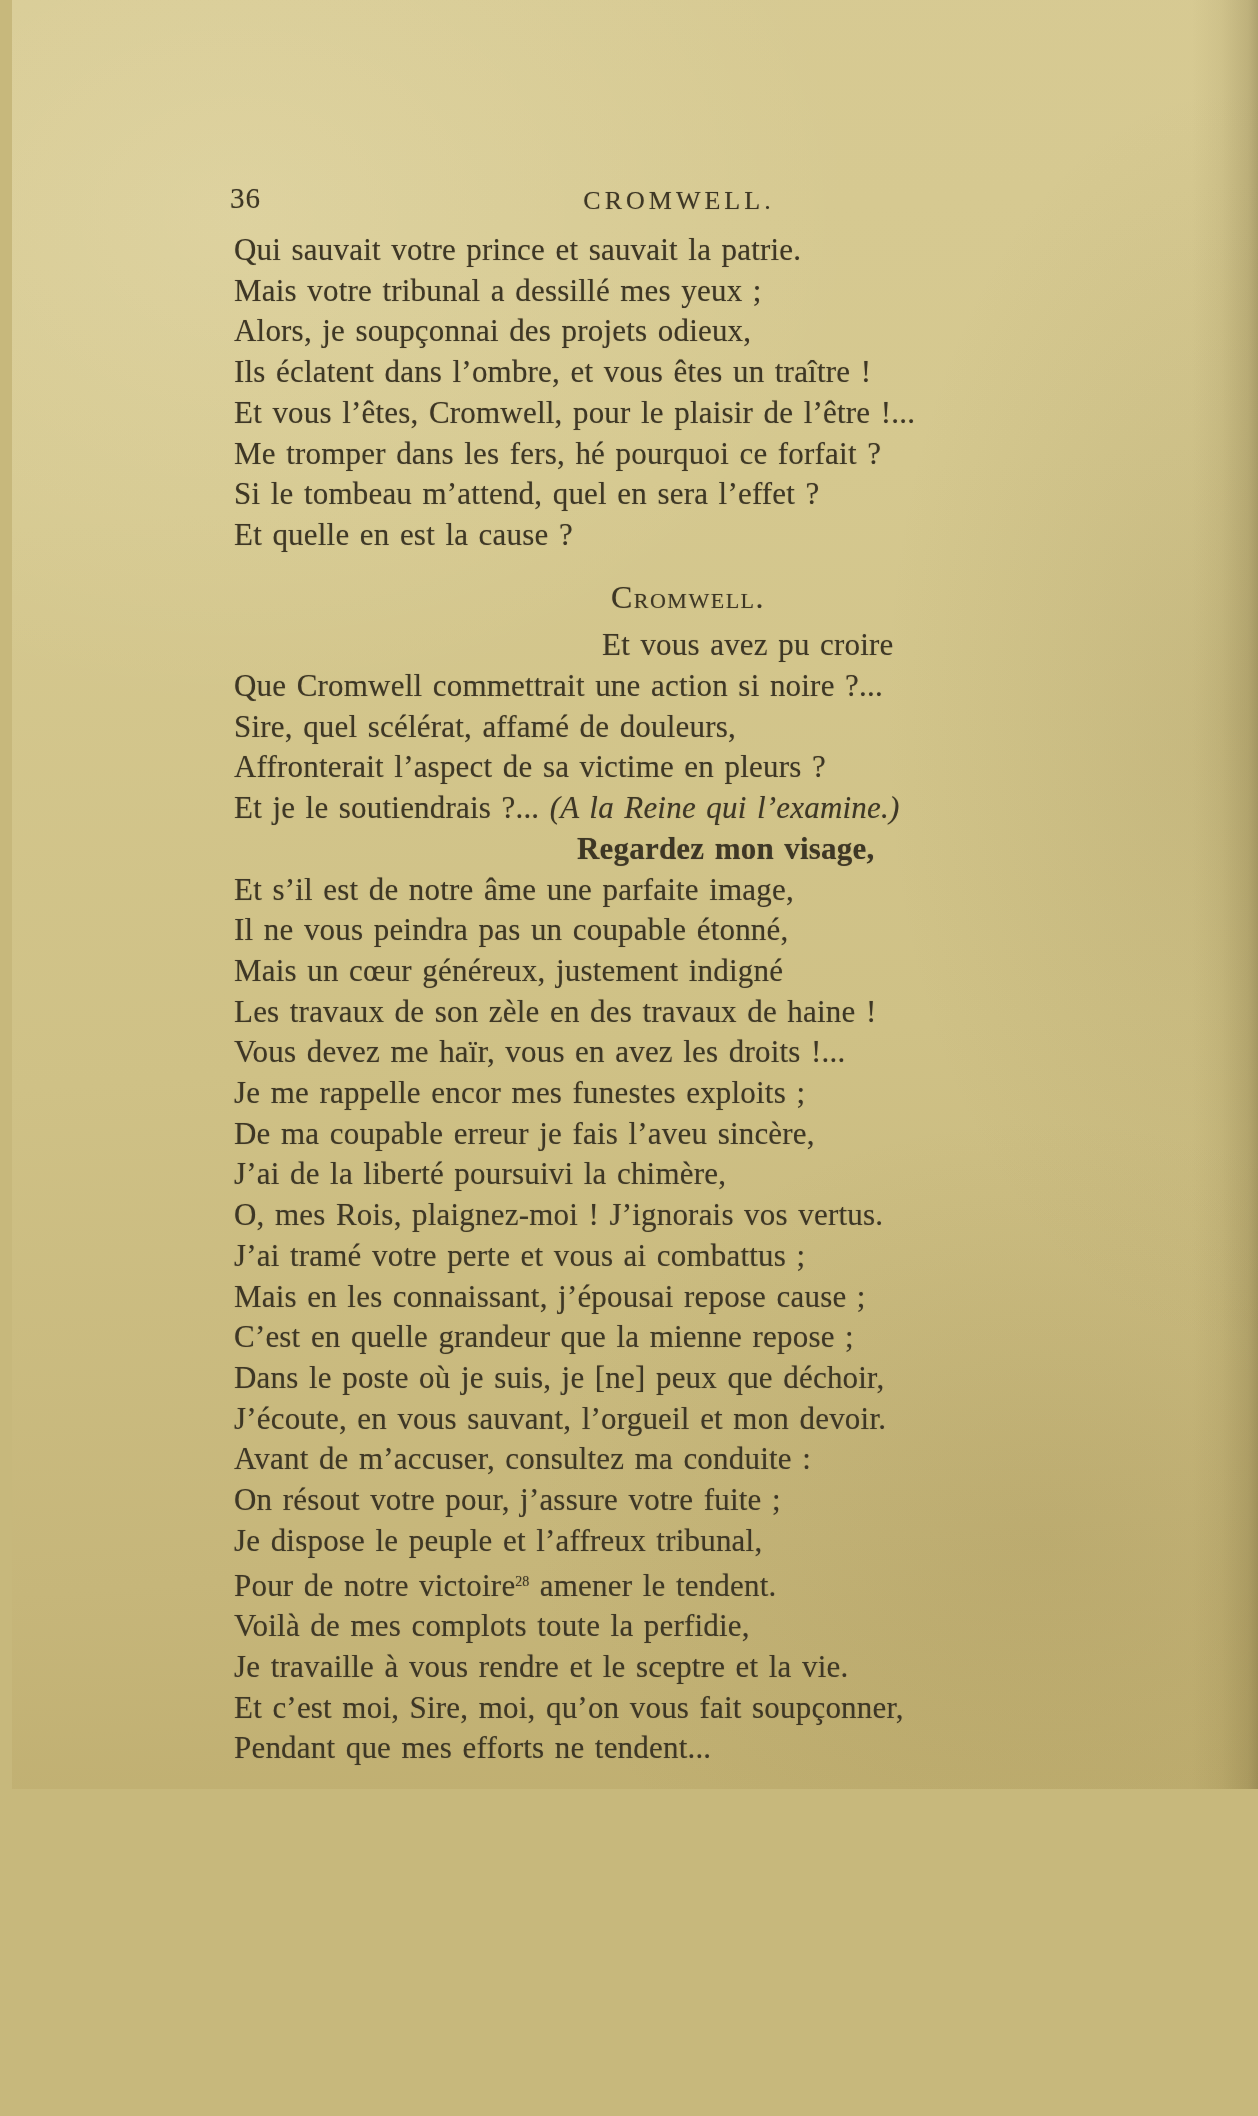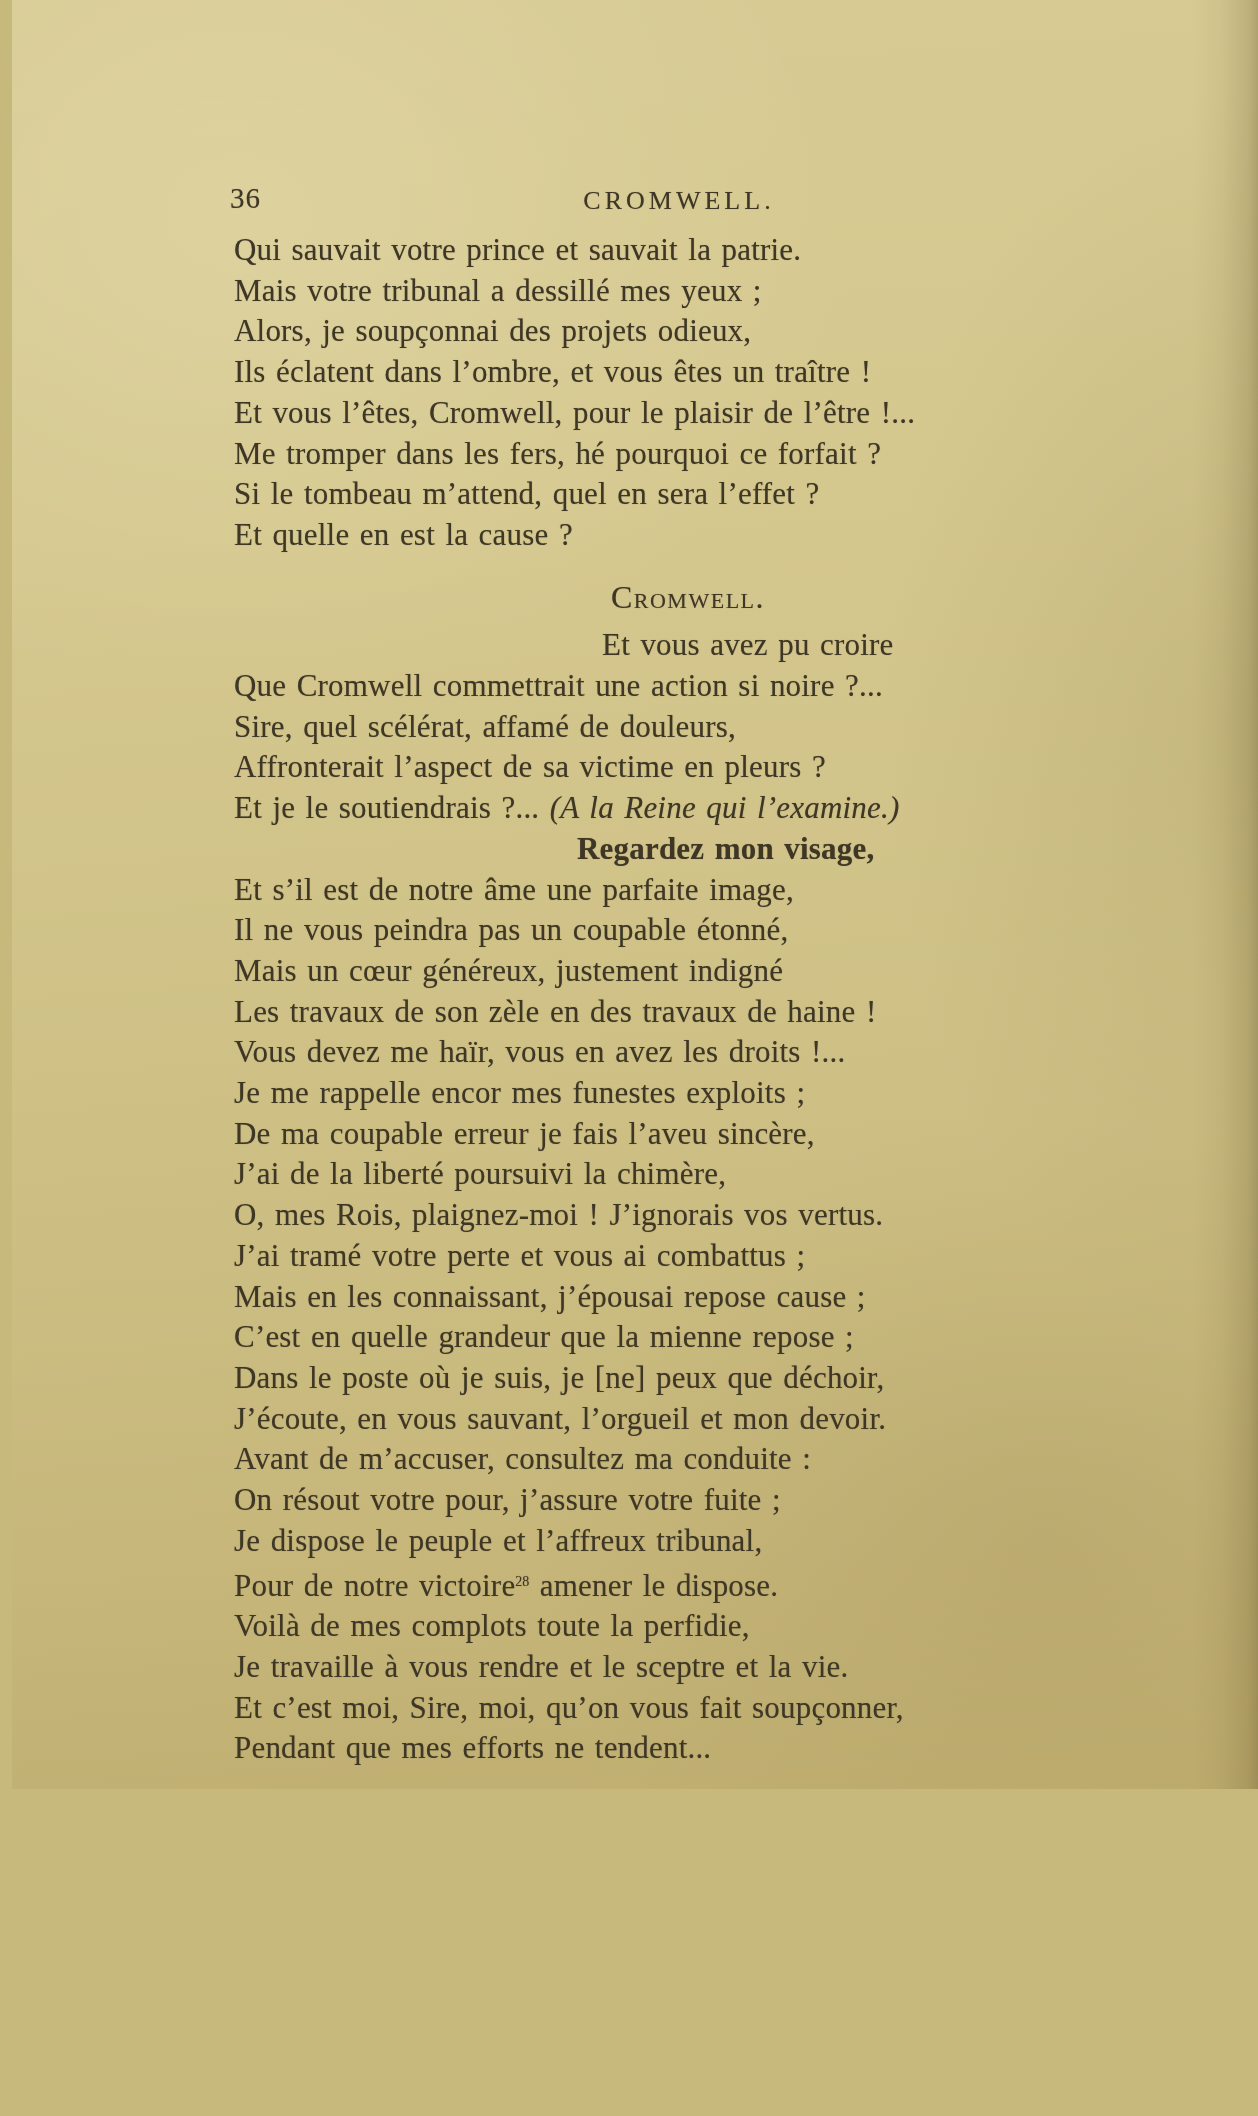--- a/index.html
+++ b/index.html
@@ -108,20 +108,20 @@
         <div class="verse-line"><span class="normal">J’ai de la liberté poursuivi la chimère,</span></div>
         <div class="verse-line"><span class="normal">O, mes Rois, plaignez-moi ! J’ignorais vos vertus.</span></div>
         <div class="verse-line"><span class="normal">J’ai tramé votre perte et vous ai combattus ;</span></div>
         <div class="verse-line"><span class="normal">Mais en les connaissant, j’épousai repose cause ;</span></div>
         <div class="verse-line"><span class="normal">C’est en quelle grandeur que la mienne repose ;</span></div>
         <div class="verse-line"><span class="normal">Dans le poste où je suis, je [ne] peux que déchoir,</span></div>
         <div class="verse-line"><span class="normal">J’écoute, en vous sauvant, l’orgueil et mon devoir.</span></div>
         <div class="verse-line"><span class="normal">Avant de m’accuser, consultez ma conduite :</span></div>
         <div class="verse-line"><span class="normal">On résout votre pour, j’assure votre fuite ;</span></div>
         <div class="verse-line"><span class="normal">Je dispose le peuple et l’affreux tribunal,</span></div>
-        <div class="verse-line"><span class="normal">Pour de notre victoire</span><span class="sup">28</span><span class="normal"> amener le dispose.</span></div>
+        <div class="verse-line"><span class="normal">Pour de notre victoire</span><span class="sup">28</span><span class="normal"> amener le tendent.</span></div>
         <div class="verse-line"><span class="normal">Voilà de mes complots toute la perfidie,</span></div>
         <div class="verse-line"><span class="normal">Je travaille à vous rendre et le sceptre et la vie.</span></div>
         <div class="verse-line"><span class="normal">Et c’est moi, Sire, moi, qu’on vous fait soupçonner,</span></div>
         <div class="verse-line"><span class="normal">Pendant que mes efforts ne tendent...</span></div>
       </div>
   </main>
 </div>
 
 </body></html>

